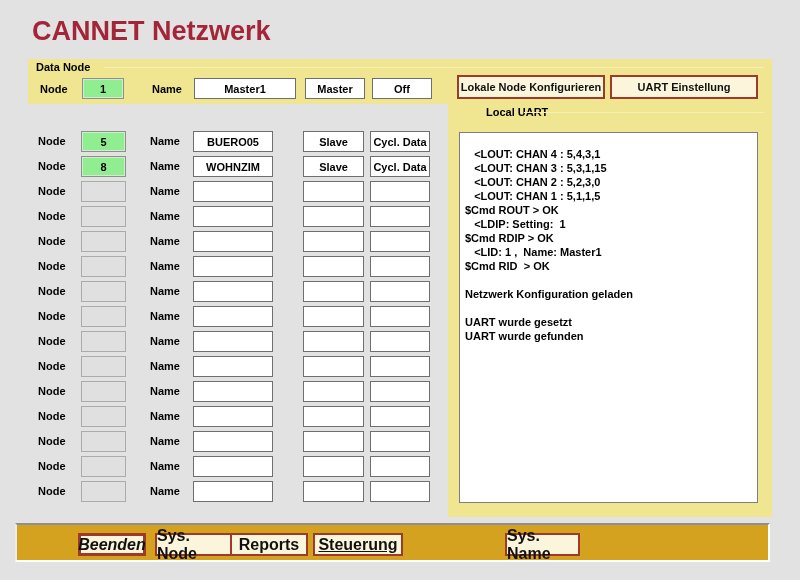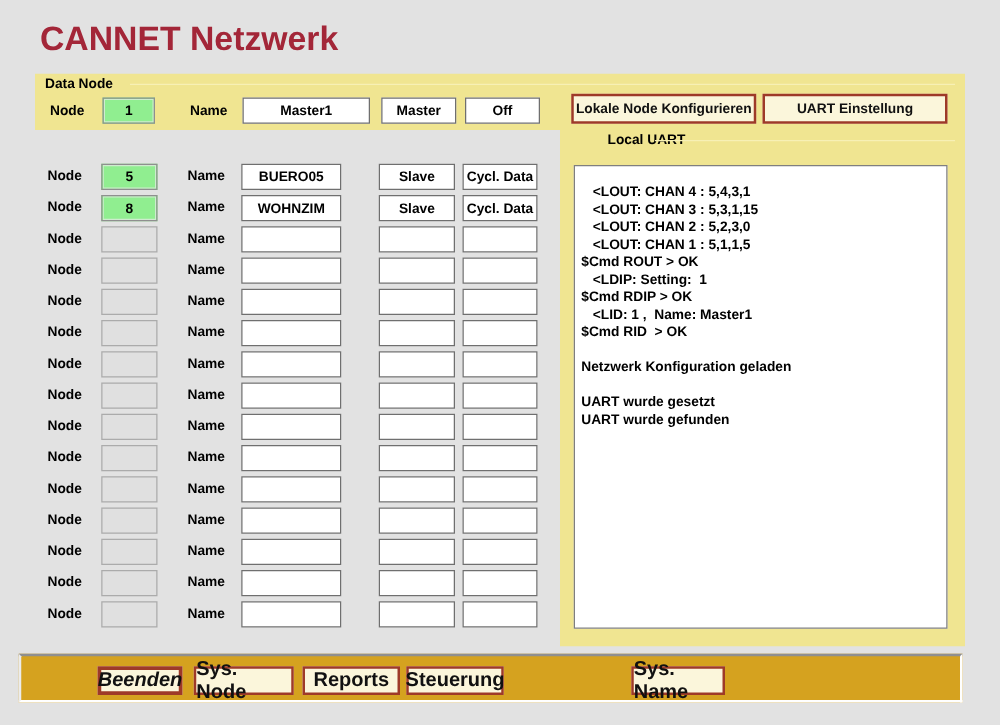--- a/index.html
+++ b/index.html
@@ -214,16 +214,16 @@
       <span class="lbl" style="left: 150px; top: 4px;">Name</span>
       <div class="box" style="left: 193px; top: 0px; width: 80px; height: 21px;"></div>
       <div class="box" style="left: 303px; top: 0px; width: 61px; height: 21px;"></div>
       <div class="box" style="left: 370px; top: 0px; width: 60px; height: 21px;"></div>
     </div>
   </div>
 
 <div class="toolbar" id="toolbar">
 <div class="tbtn default" style="left: 61px; width: 68px;">Beenden</div>
     <div class="tbtn" style="left: 138px; width: 80px;">Sys. Node</div>
-    <div class="tbtn" style="left: 225px; width: 78px;">Reports</div>
-    <div class="tbtn" style="left: 308px; width: 78px;">Steuerung</div>
+    <div class="tbtn" style="left: 213px; width: 78px;">Reports</div>
+    <div class="tbtn" style="left: 296px; width: 90px; text-decoration: underline;">Steuerung</div>
     <div class="tbtn" style="left: 488px; width: 75px;">Sys. Name</div>
   </div>
 
 </body></html>

